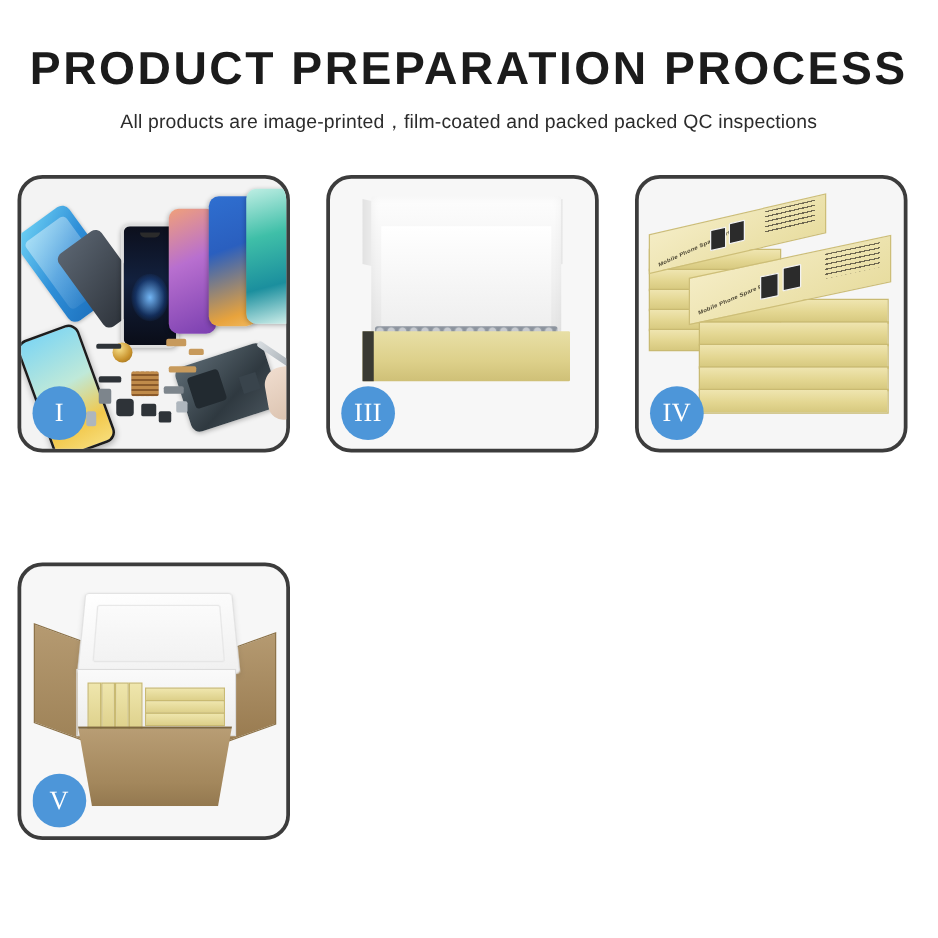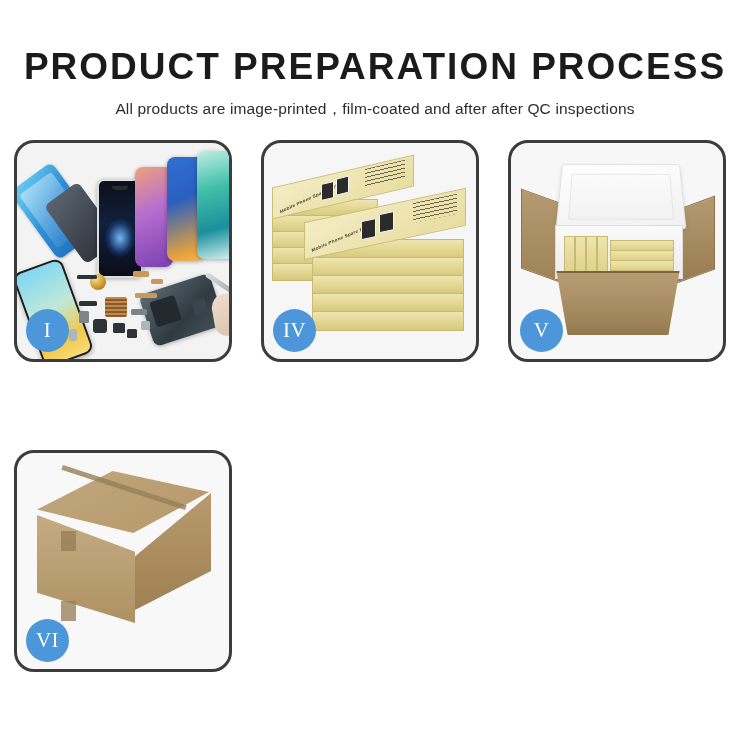--- a/index.html
+++ b/index.html
@@ -9,21 +9,21 @@
   }
   body {
     width: 750px;
     height: 750px;
     font-family: "Liberation Sans", sans-serif;
     overflow: hidden;
     position: relative;
   }
 
   
-  .header { text-align: center; padding-top: 48px; }
+  .header { text-align: center; padding-top: 36px; }
   .title {
     font-family: "Liberation Sans", sans-serif;
     font-size: 37px;
     font-weight: 700;
     letter-spacing: 2.0px;
     color: #1b1b1b;
     line-height: 1;
     white-space: nowrap;
   }
   .subtitle {
@@ -331,21 +331,21 @@
   .c6-tape {
     position: absolute; width: 15px; height: 20px;
     background: rgba(150,124,86,.75);
   }
 </style>
 </head>
 <body>
 
 <div class="header">
   <div class="title">PRODUCT PREPARATION PROCESS</div>
-  <div class="subtitle">All products are image-printed，film-coated and after after QC inspections</div>
+  <div class="subtitle">All products are image-printed，film-coated and packed packed QC inspections</div>
 </div>
 
 <div class="grid">
 
   <div class="panel p1">
     <div class="scene">
       <div class="lcd-blue"></div>
       <div class="lcd-dark"></div>
       <div class="ph ph-a"></div>
       <div class="ph ph-b"></div>
@@ -367,20 +367,33 @@
       <div class="bit tan" style="left:118px;top:150px;width:22px;height:5px;"></div>
       <div class="bit" style="left:110px;top:186px;width:10px;height:9px;"></div>
       <div class="bit lt" style="left:124px;top:178px;width:9px;height:9px;"></div>
       <div class="driver"></div>
       <div class="hand"></div>
     </div>
     <div class="badge">I</div>
   </div>
 
 
+  <div class="panel p3">
+    <div class="scene">
+      <div class="lid-flap-l"></div>
+      <div class="lid-flap-r"></div>
+      <div class="foam-lid"></div>
+      <div class="box3-inner">
+        <div class="bubbles"></div>
+      </div>
+      <div class="box3-body"></div>
+      <div class="box3-front-l"></div>
+    </div>
+    <div class="badge">III</div>
+  </div>
 
   <div class="panel p4">
     <div class="scene">
 
       <div class="stackbox" style="left:8px;top:56px;width:104px;height:16px;"></div>
       <div class="stackbox" style="left:8px;top:72px;width:104px;height:16px;"></div>
       <div class="stackbox" style="left:8px;top:88px;width:104px;height:16px;"></div>
       <div class="stackbox" style="left:8px;top:104px;width:104px;height:16px;"></div>
       <div class="stackbox" style="left:8px;top:120px;width:104px;height:16px;"></div>
 
@@ -419,25 +432,14 @@
         <div class="ybox" style="left:41px;top:10px;width:9px;height:38px;"></div>
         <div class="ybox" style="left:54px;top:14px;width:62px;height:9px;"></div>
         <div class="ybox" style="left:54px;top:24px;width:62px;height:9px;"></div>
         <div class="ybox" style="left:54px;top:34px;width:62px;height:9px;"></div>
       </div>
       <div class="carton5"></div>
     </div>
     <div class="badge">V</div>
   </div>
 
-  <div class="panel p6">
-    <div class="scene">
-      <div class="c6-top"></div>
-      <div class="c6-side"></div>
-      <div class="c6-front"></div>
-      <div class="c6-seam"></div>
-      <div class="c6-tape" style="left:44px;top:78px;"></div>
-      <div class="c6-tape" style="left:44px;top:148px;"></div>
-    </div>
-    <div class="badge">VI</div>
-  </div>
 
 </div>
 
 </body></html>

